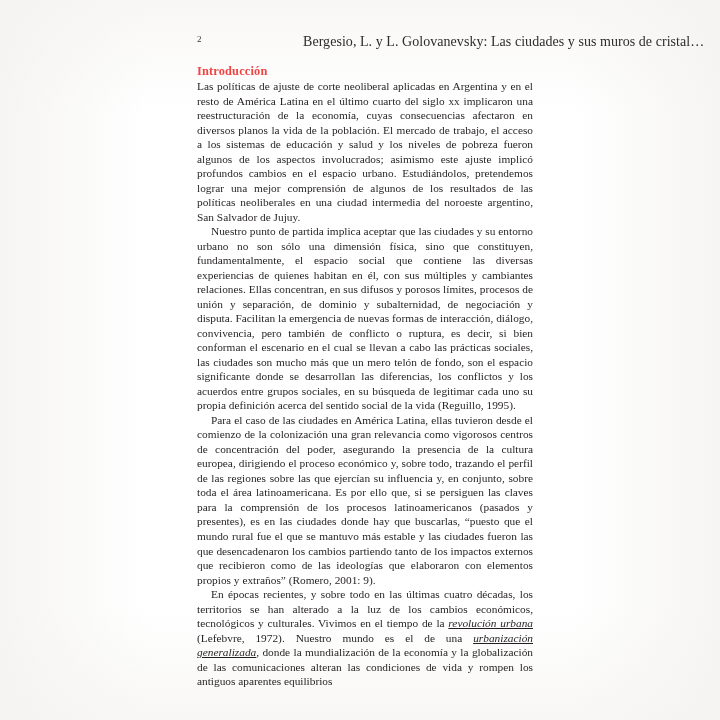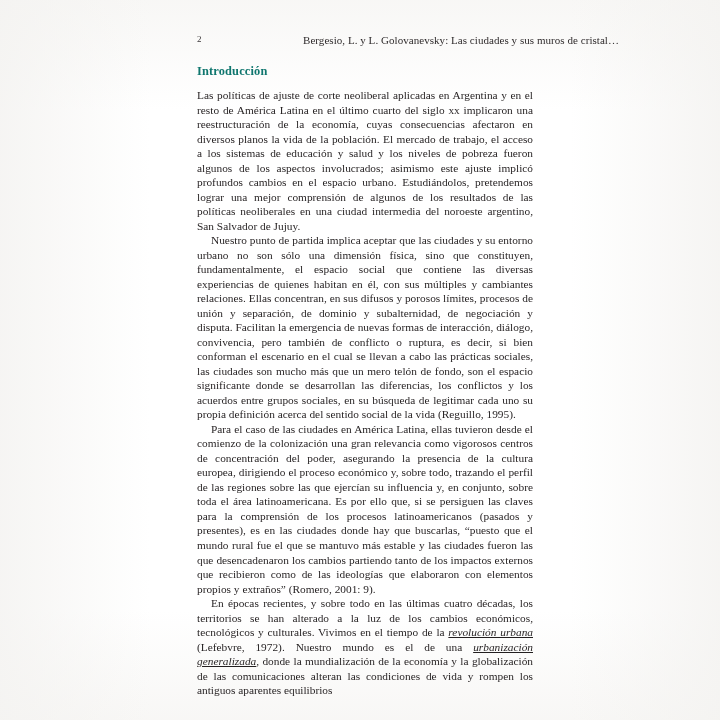--- a/index.html
+++ b/index.html
@@ -56,37 +56,37 @@
     top: 1px;
     font-size: 9px;
     letter-spacing: 0.2px;
     color: #3a3637;
   }
   .head-title {
     position: absolute;
     left: 106px;
     top: 1px;
     white-space: nowrap;
-    font-size: 11px;
+    font-size: 14px;
     letter-spacing: 0.05px;
     color: #2f2b2c;
   }
 
   
   h2.section-title {
     margin: 13px 0 0 0;
     font-size: 12.4px;
     font-weight: bold;
     letter-spacing: 0.15px;
-    color: #0f766e;
+    color: #ef4444;
   }
 
   
   .body-copy {
-    margin-top: 9px;
+    margin-top: 0;
     font-size: 11.35px;
     line-height: 14.52px;
     text-align: justify;
     text-justify: inter-word;
     color: #231f20;
     hyphens: manual;
   }
   .body-copy p {
     margin: 0;
     text-indent: 0;

